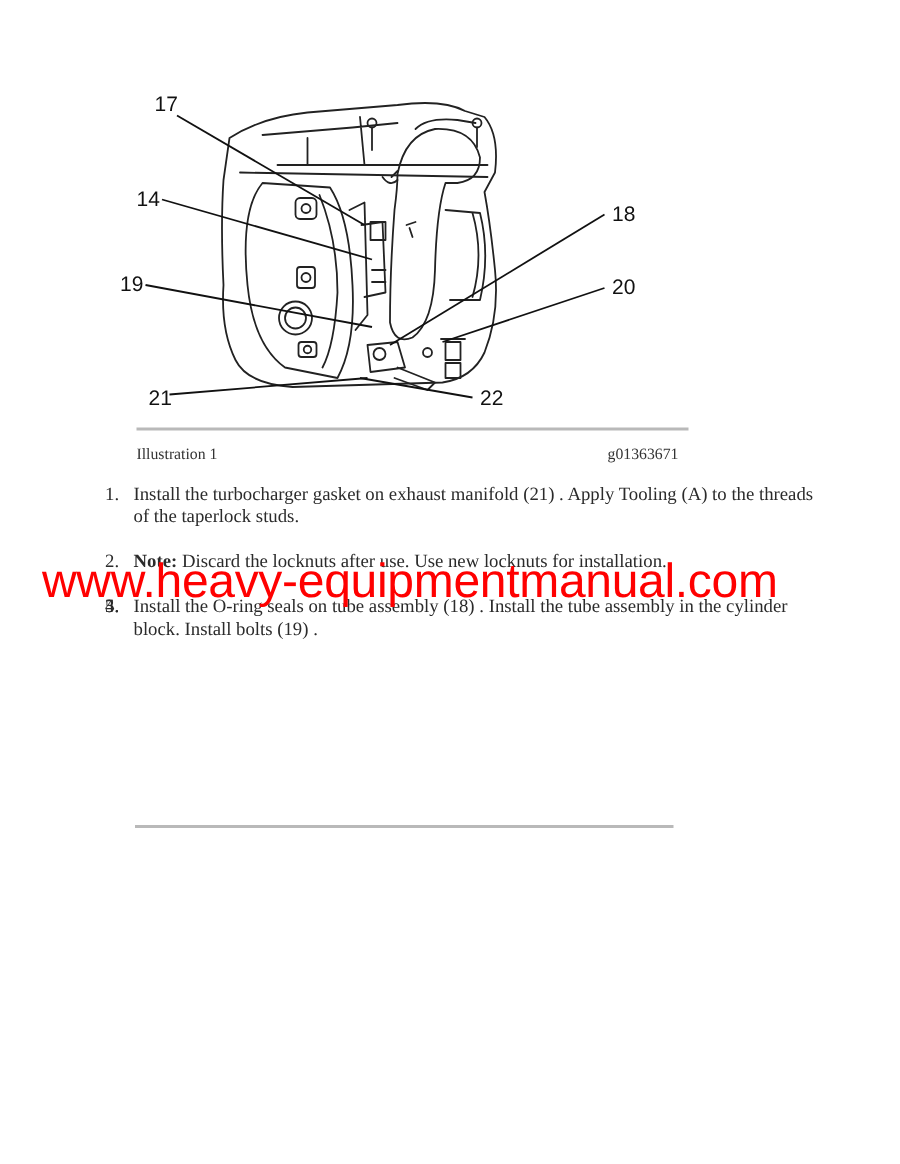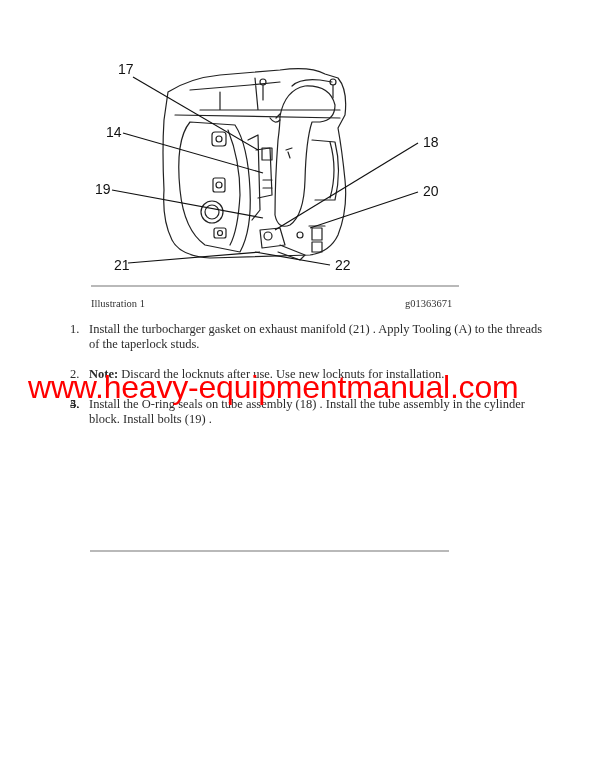--- a/index.html
+++ b/index.html
@@ -1,18 +1,18 @@
 <!DOCTYPE html>
 <html><head>
   <meta charset="utf-8">
   <style>
     html, body { margin: 0; padding: 0; background: #ffffff; }
     body { width: 600px; height: 776px; position: relative; overflow: hidden;
       font-family: "Liberation Serif", serif; color: #222; }
-    .illustration { position: absolute; left: 80px; top: 30px; width: 380px; height: 250px; }
+    .illustration { position: absolute; left: 65px; top: 30px; width: 380px; height: 250px; }
     .illustration svg { width: 380px; height: 250px; display: block; }
     .callout { font-family: "Liberation Sans", sans-serif; font-size: 14px; fill: #111; }
     .rule { position: absolute; height: 2px; background: #b9b9b9; }
     .rule-top { left: 91px; top: 285px; width: 368px; }
     .rule-bottom { left: 90px; top: 550px; width: 359px; }
     .caption { position: absolute; top: 298px; font-size: 10.5px; color: #333; }
     .caption-left { left: 91px; }
     .caption-right { left: 405px; }
     ol.steps { position: absolute; left: 70px; top: 322px; width: 480px; margin: 0; padding: 0; list-style: none; font-size: 12.5px; line-height: 15px; color: #2b2b2b; }
     ol.steps li { position: relative; padding-left: 19px; margin-bottom: 15px; }

